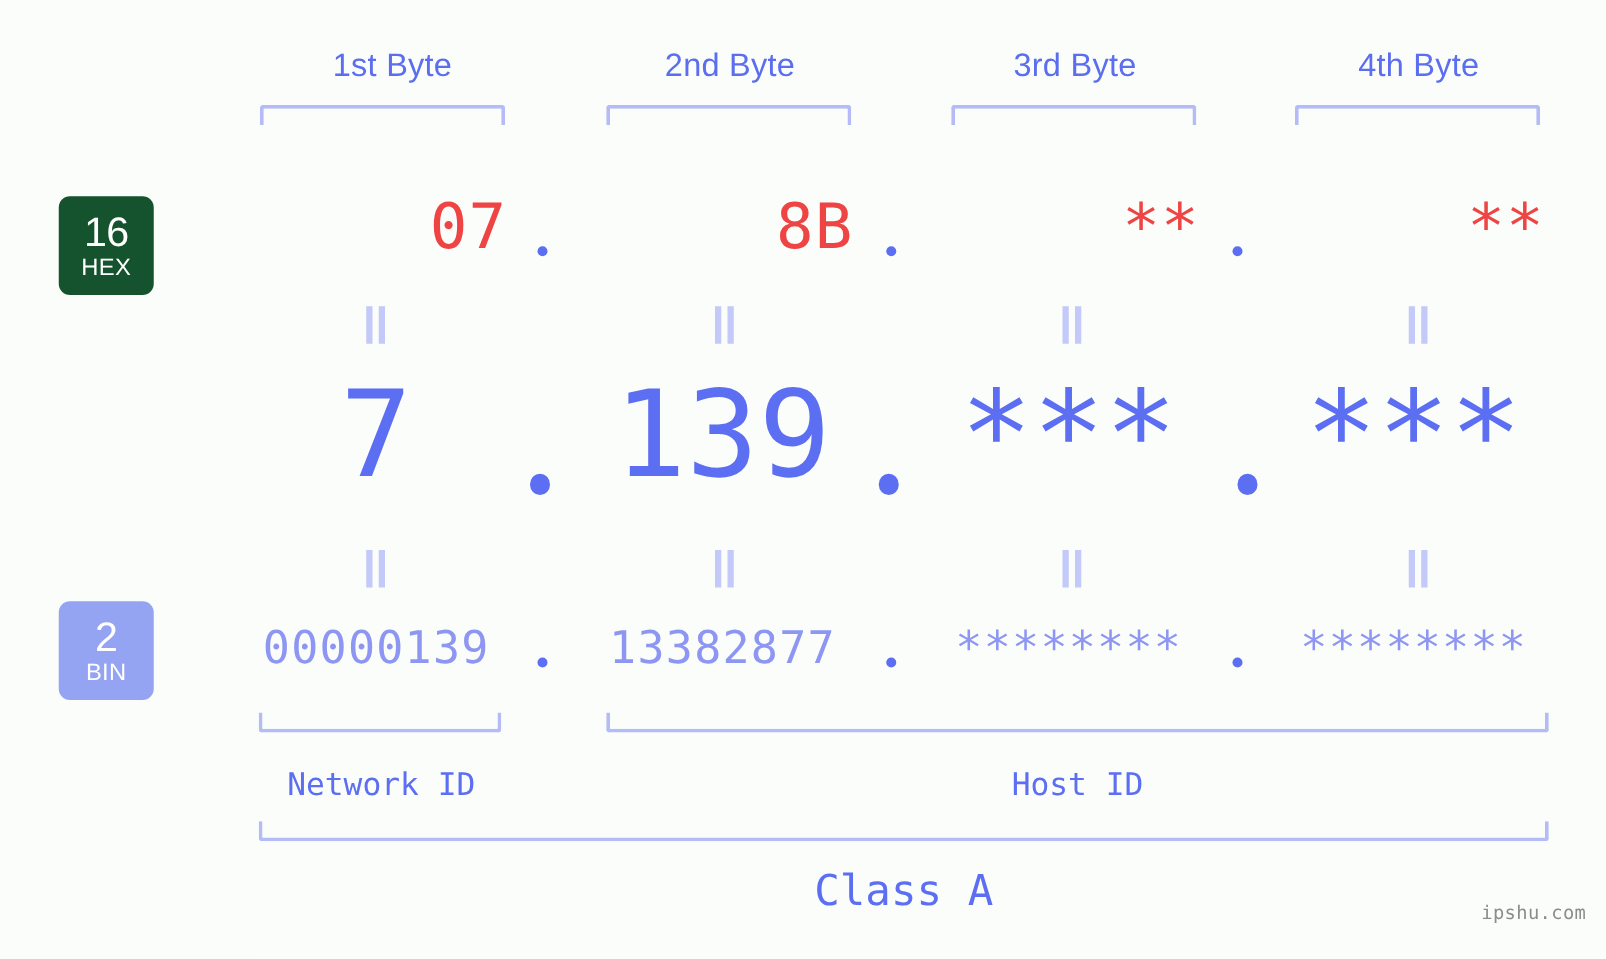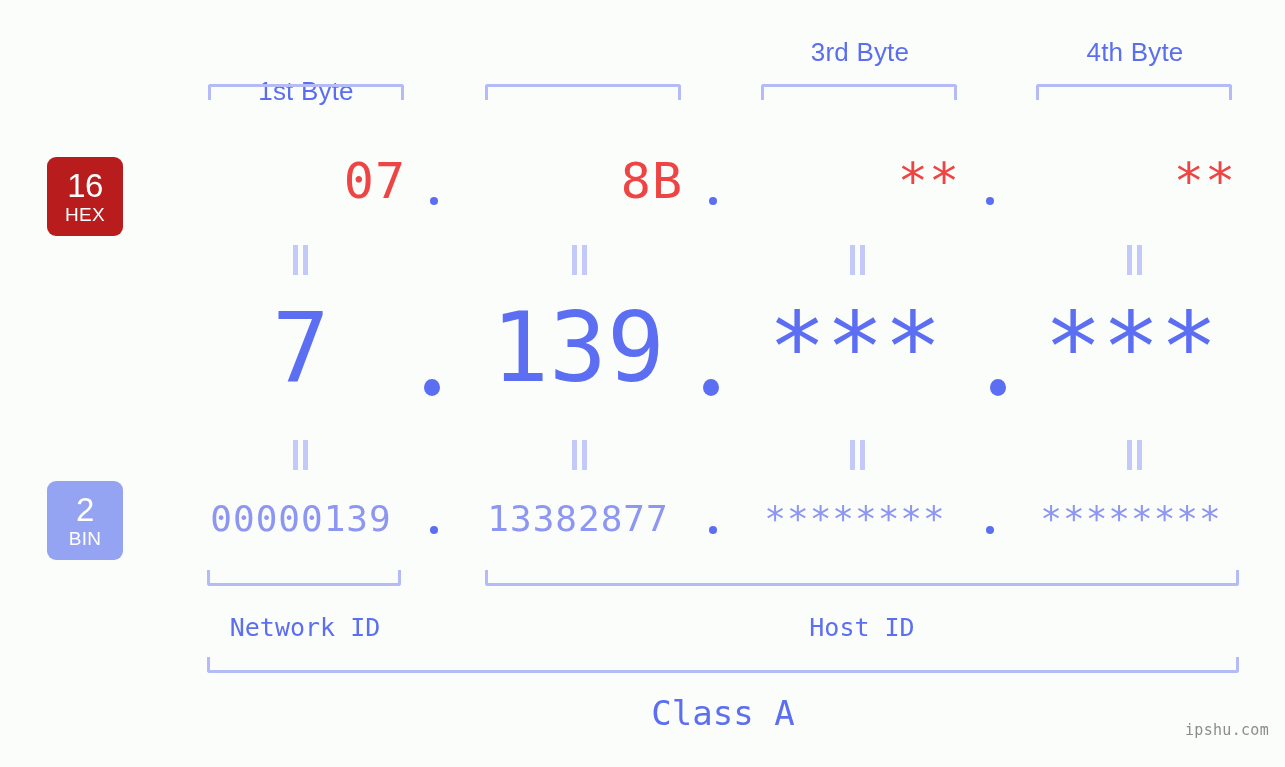--- a/index.html
+++ b/index.html
@@ -168,30 +168,31 @@
     font-size: 15px;
     color: #8c8c8c;
     letter-spacing: 0.3px;
   }
 </style>
 </head>
 <body>
 
 <div id="stage">
 
-  <div class="byte-header" style="left:206px; width:200px;margin-top:39px;">1st Byte</div>
+  <div class="byte-header" style="left:214px; width:200px;">1st Byte</div>
+  <div class="byte-header" style="left:484px; width:200px;">2nd Byte</div>
   <div class="byte-header" style="left:760px; width:200px;">3rd Byte</div>
   <div class="byte-header" style="left:1035px; width:200px;">4th Byte</div>
 
   <div class="bracket-top" style="left:208px; width:196px;"></div>
   <div class="bracket-top" style="left:485px; width:196px;"></div>
   <div class="bracket-top" style="left:761px; width:196px;"></div>
   <div class="bracket-top" style="left:1036px; width:196px;"></div>
 
-  <div class="base-badge" style="top:157px; background:#b91c1c;">
+  <div class="base-badge" style="top:157px; background:#14532d;">
     <span class="num">16</span>
     <span class="lbl">HEX</span>
   </div>
 
   <div class="val hex-val" style="left:196px; width:210px;">07</div>
   <div class="val hex-val" style="left:473px; width:210px;">8B</div>
   <div class="val hex-val" style="left:750px; width:210px;">**</div>
   <div class="val hex-val" style="left:1026px; width:210px;">**</div>
 
   <div class="dot dot-sm" style="left:430px; top:197px;"></div>

